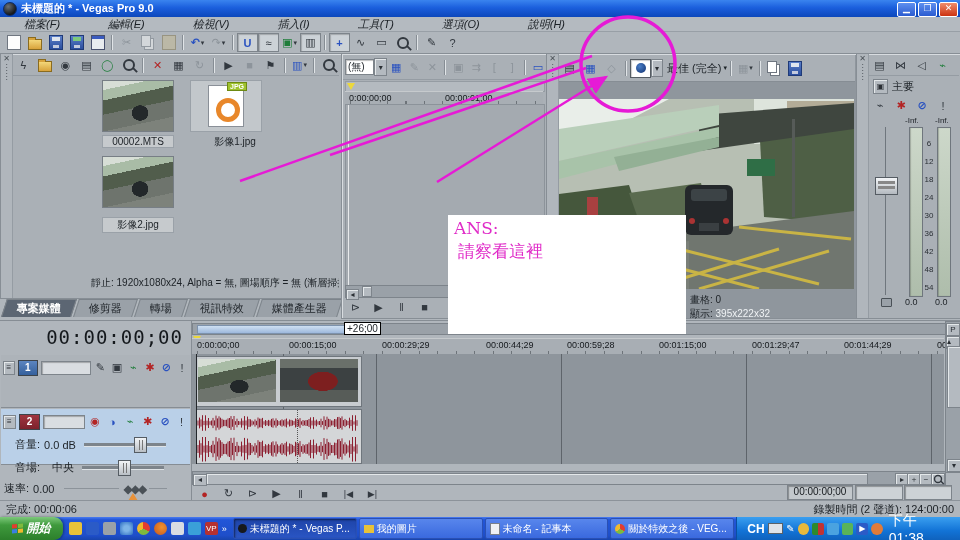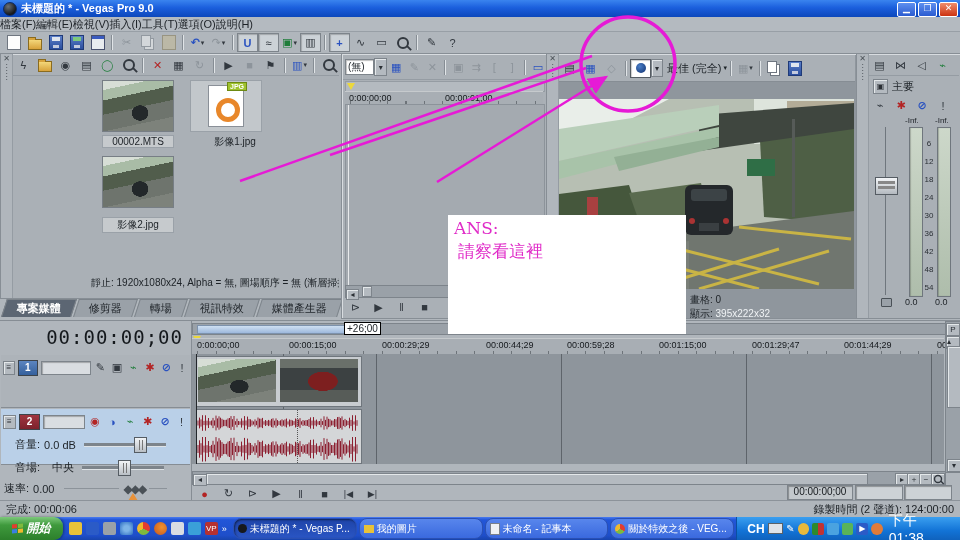--- a/index.html
+++ b/index.html
@@ -10,21 +10,21 @@
   .titlebar{left:0;top:0;width:960px;height:17px;
     background:linear-gradient(180deg,#3a84ef 0%,#1b5fdd 45%,#0c47bb 100%);
     display:flex;align-items:center;color:#fff;font-weight:bold;font-size:11px;}
   .appico{width:12px;height:12px;border-radius:50%;background:radial-gradient(circle at 35% 30%,#6a6f74,#17191c 70%);margin:0 4px 0 3px;border:1px solid #0a2a66;}
   .winbtns{position:absolute;right:2px;top:2px;display:flex;gap:2px;}
   .wbtn{width:17px;height:13px;border:1px solid #fff;border-radius:2px;color:#fff;font-size:9px;line-height:11px;text-align:center;
     background:linear-gradient(180deg,#5e90ef,#2a5bd0);}
   .wbtn.close{background:linear-gradient(180deg,#ef8d6c,#cc3311);}
   
   .menubar{left:0;top:17px;width:960px;height:14px;background:#b4bac0;border-bottom:1px solid #989fa6;display:flex;align-items:center;}
-  .menuitem{padding:0 0;height:14px;line-height:14px;cursor:default;}
+  .menuitem{padding:0 24px;height:14px;line-height:14px;cursor:default;font-style:italic;}
   .toolbar{left:0;top:32px;width:960px;height:21px;background:#b0b6bc;border-bottom:1px solid #8c939a;display:flex;align-items:center;padding-left:3px;}
   .ic{width:19px;height:17px;display:inline-flex;align-items:center;justify-content:center;color:#32383f;font-size:11px;border:1px solid transparent;position:relative;}
   .ic.pressed{background:#ccd2d7;border:1px solid #7d848b;box-shadow:inset 1px 1px 1px rgba(0,0,0,.2);}
   .ic.dis{color:#8d949b;}
   .ic .dd{font-size:7px;margin-left:1px;color:#32383f;}
   .sep{width:1px;height:15px;background:#868d94;border-right:1px solid #e0e4e7;margin:0 3px;}
   .blue{color:#2a52c0;font-weight:bold;}
   .green{color:#1f7d3a;}
   .red{color:#b32424;}
   
@@ -86,21 +86,21 @@
   .scrollbar{background:#9aa1a8;border:1px solid #7d848b;}
   .sbtn{background:#b4bac0;border:1px solid #7d848b;box-shadow:inset 1px 1px 0 #e4e8ea;display:inline-flex;align-items:center;justify-content:center;font-size:8px;color:#2a2f34;}
   .tcbox{background:#c3c8cc;border:1px solid #7d848b;box-shadow:inset 1px 1px 1px rgba(0,0,0,.3);font-size:10px;text-align:center;color:#14181c;}
   
   .taskbar{left:0;top:517px;width:960px;height:23px;background:linear-gradient(180deg,#4a7cf0 0%,#2256d8 12%,#1e4ec9 80%,#1744ad 100%);display:flex;align-items:center;}
   .startbtn{height:23px;width:64px;border-radius:0 9px 9px 0;background:linear-gradient(180deg,#7cc97a 0%,#3f9a3d 35%,#2c7f2b 100%);
     color:#fff;font-weight:bold;font-style:italic;font-size:12px;display:flex;align-items:center;justify-content:center;gap:3px;box-shadow:1px 0 3px rgba(0,0,0,.4);}
   .flag{display:inline-grid;grid-template-columns:5px 5px;grid-template-rows:4px 4px;gap:1px;transform:skewY(-6deg);}
   .flag i{display:block;}
   .qlico{width:13px;height:13px;border-radius:2px;display:inline-block;}
-  .taskwin{height:19px;width:116px;margin-right:2px;border-radius:8px;background:linear-gradient(180deg,#5886ec,#3a69de);
+  .taskwin{height:19px;width:116px;margin-right:2px;border-radius:2px;background:linear-gradient(180deg,#5886ec,#3a69de);
     color:#fff;font-size:10px;display:flex;align-items:center;gap:3px;padding:0 4px;overflow:hidden;white-space:nowrap;border:1px solid #2a50b4;}
   .taskwin.active{background:linear-gradient(180deg,#1e44a8,#2a55c4);box-shadow:inset 1px 1px 2px rgba(0,0,0,.5);}
   .tray{height:23px;margin-left:auto;background:linear-gradient(180deg,#3a9ff0 0%,#1273d6 60%,#0f62bd 100%);display:flex;align-items:center;gap:3px;padding:0 6px 0 10px;border-left:1px solid #0c4fa0;color:#fff;}
   .trayico{width:12px;height:12px;border-radius:2px;display:inline-block;}
   
   .ansbox{left:448px;top:215px;width:232px;height:117px;background:#fff;font-family:"DejaVu Serif","Liberation Serif",serif;
     font-size:17px;color:#e02cc8;line-height:1.35;padding:2px 0 0 6px;}
   svg.annot{left:0;top:0;pointer-events:none;}
   .smalltext{font-size:10px;}
 </style>

